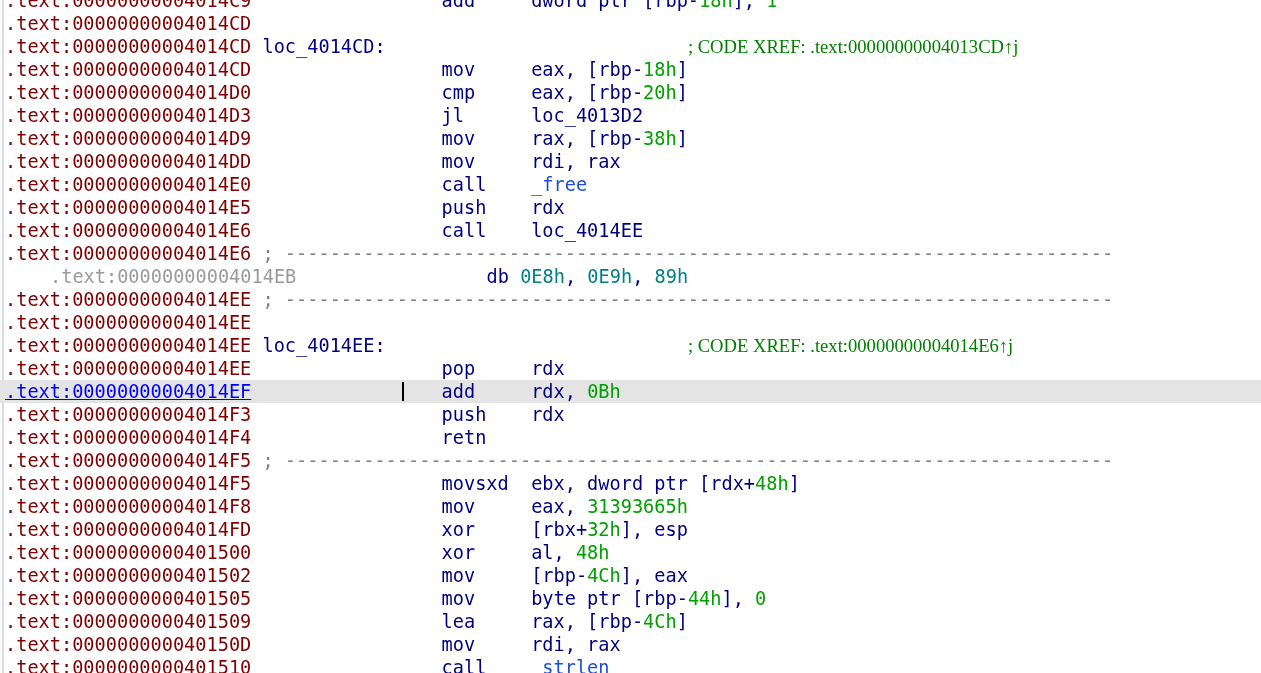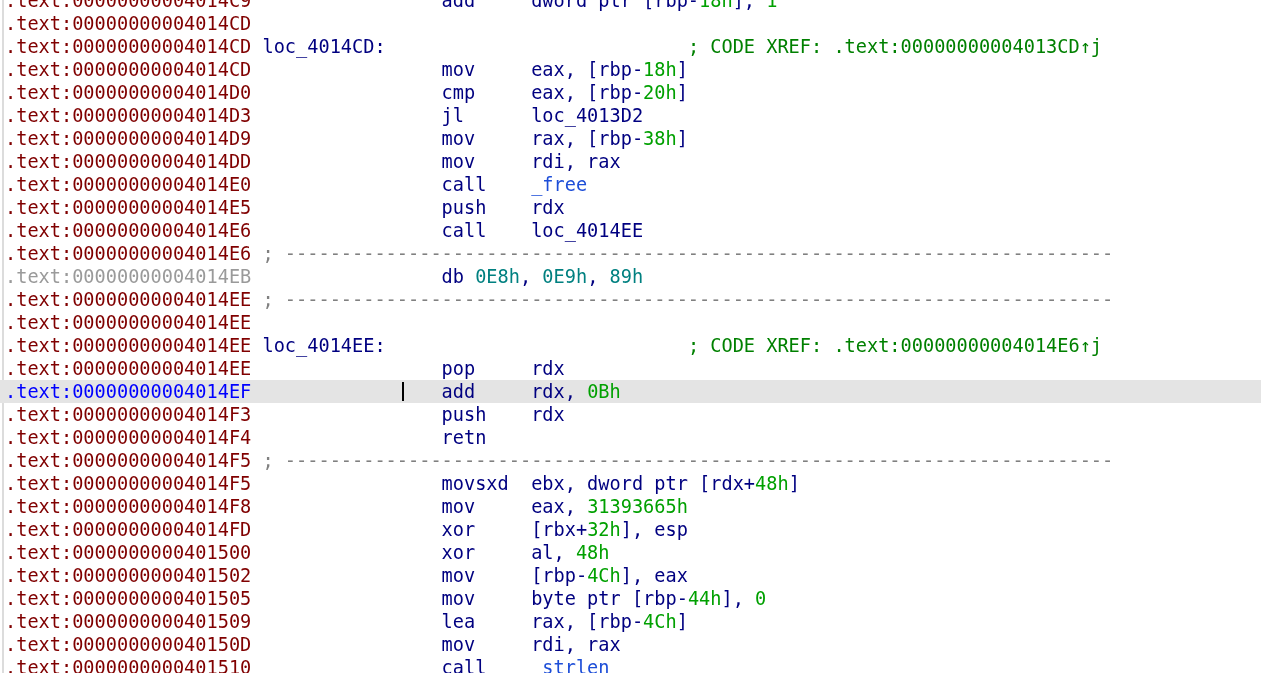--- a/index.html
+++ b/index.html
@@ -12,26 +12,26 @@
     position:absolute;left:2px;top:0;width:2px;height:673px;
     background:#dcdcdc;z-index:0;
   }
   .listing{
     position:absolute;left:0;top:-11px;width:1261px;
     font-size:18.6px;line-height:23px;white-space:pre;z-index:1;
   }
   .row{height:23px;position:relative;padding-left:5px;}
   .row.sel{background:#e4e4e4;}
   .sg-a{color:#800000;}
-  .sg-asel{color:#0000ff;}
-  .sg-agray{color:#9a9a9a;}
+  .sg-asel{color:#0000ff;text-decoration:underline;}
+  .sg-agray{color:#9a9a9a;padding-left:45px;}
   .sg-i{color:#000080;}
   .sg-n{color:#00a000;}
   .sg-d{color:#008080;margin-top:39px;}
-  .sg-c{color:#008000;}
+  .sg-c{color:#008000;font-family:Liberation Serif, serif;}
   .sg-x{color:#1d4ed8;}
   .sg-s{color:#808080;}
   .caret{
     position:absolute;left:402px;top:2px;width:2px;height:19px;
     background:#000000;
   }
 </style>
 </head>
 <body>
 

